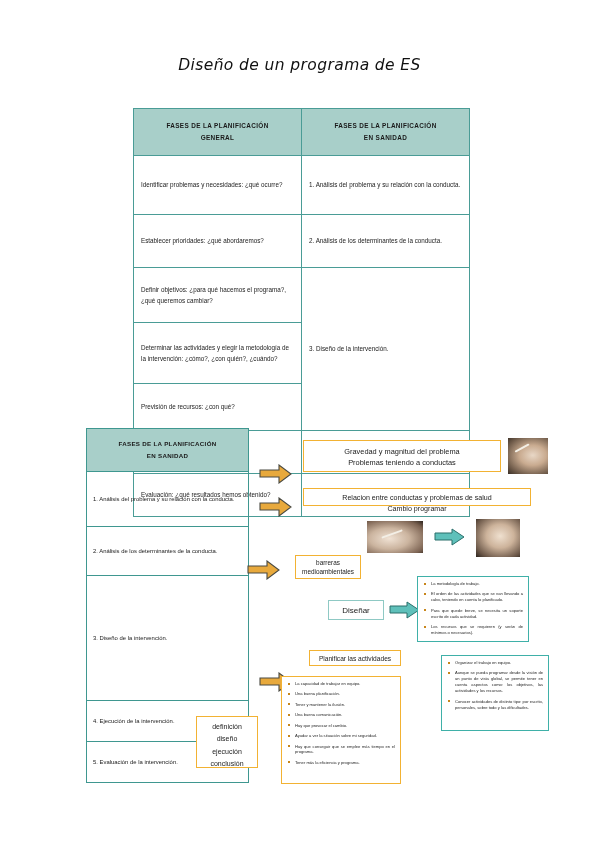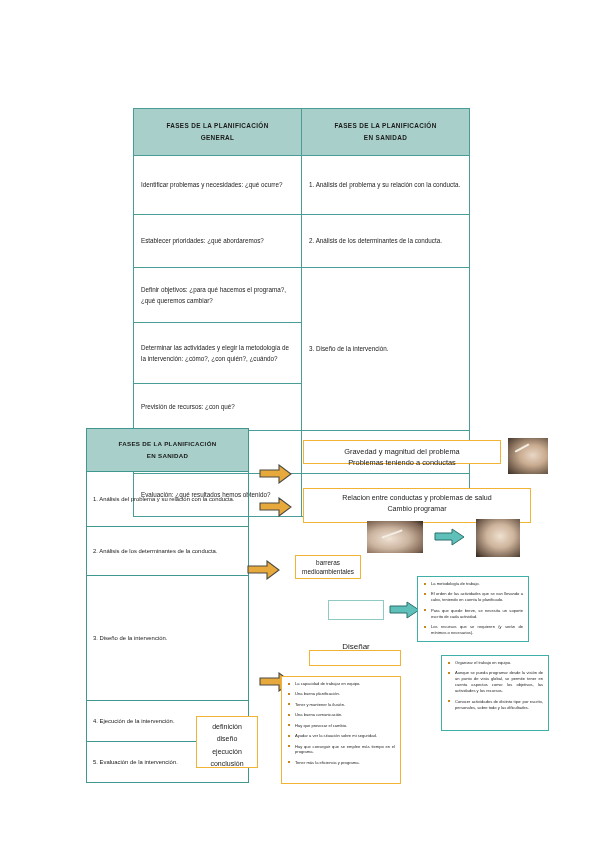--- a/index.html
+++ b/index.html
@@ -32,21 +32,21 @@
     background:#a8cfc9;text-align:center;font-size:6.2px;font-weight:bold;
     letter-spacing:.3px;padding:9px 4px;line-height:1.9;color:#1a1a1a;
   }
   .tbl-bot td.cell{font-size:5.9px;line-height:1.7;padding:6px 6px;color:#222;}
 
   
   .obox{position:absolute;border:1.6px solid #F2B233;background:#fff;box-sizing:border-box;}
   .obox .txt{font-size:7.4px;line-height:1.55;text-align:center;color:#1b1b1b;padding:4px 6px;}
   .tbox{position:absolute;border:1.4px solid #3aa8a0;background:#fff;box-sizing:border-box;}
 
-  .lbl-center{display:flex;align-items:center;justify-content:center;height:100%;margin-top:36px;}
+  .lbl-center{display:flex;align-items:center;justify-content:center;height:100%;}
 
   
   .arrow{position:absolute;}
 
   
   .photo{position:absolute;background:#b9a793;overflow:hidden;}
   .photo .ph1{position:absolute;inset:0;background:
      radial-gradient(ellipse at 62% 48%, #e8d7c6 0%, #c9ab90 38%, #6e5a49 78%, #3a2f27 100%);}
   .photo .ph2{position:absolute;inset:0;background:
      radial-gradient(ellipse at 40% 55%, #f0e2d4 0%, #cbb49f 42%, #7d6453 80%, #2d241d 100%);}
@@ -60,20 +60,21 @@
   .blist li:before{content:"";position:absolute;left:1px;top:1.6px;width:2px;height:2px;background:#C8861B;}
   .tlist li:before{background:#C8861B;}
 
   .stack{font-size:7px;line-height:1.75;text-align:center;color:#1b1b1b;}
 </style>
 </head>
 <body>
 
 <div class="page">
 
+  <div class="title">Diseño de un programa de ES</div>
 
   <table class="tbl-top">
     <tbody>
         <tr>
       <td class="hd col-a">
         <span>FASES DE LA PLANIFICACIÓN</span><br>
         <span>GENERAL</span>
       </td>
       <td class="hd col-b">
         <span>FASES DE LA PLANIFICACIÓN</span><br>
@@ -132,36 +133,36 @@
     <tr>
       <td class="cell" style="height:28px">5. Evaluación de la intervención.</td>
     </tr>
   </tbody>
     </table>
 
   <svg class="arrow" style="left:259px;top:464px;" width="34" height="20">
     <path d="M1,6 L20,6 L20,1 L32,10 L20,19 L20,13 L1,13 Z" fill="#E8A93C" stroke="#4a4a42" stroke-width="1.1"></path>
   </svg>
 
-  <div class="obox" style="left:303px;top:440px;width:198px;height:24px;">
+  <div class="obox" style="left:303px;top:440px;width:198px;height:32px;">
     <div class="txt" style="padding-top:5px">
       <span>Gravedad y magnitud del problema</span><br>
       <span>Problemas teniendo a conductas</span>
     </div>
   </div>
   <div class="photo" style="left:508px;top:438px;width:40px;height:36px;">
     <div class="ph1"></div>
     <div class="cig" style="left:6px;top:9px;width:16px;transform:rotate(-28deg);"></div>
   </div>
 
   <svg class="arrow" style="left:259px;top:497px;" width="34" height="20">
     <path d="M1,6 L20,6 L20,1 L32,10 L20,19 L20,13 L1,13 Z" fill="#E8A93C" stroke="#4a4a42" stroke-width="1.1"></path>
   </svg>
 
-  <div class="obox" style="left:303px;top:488px;width:228px;height:35px;">
+  <div class="obox" style="left:303px;top:488px;width:228px;height:18px;">
     <div class="txt" style="padding-top:4px;font-size:7.1px">
       <span>Relacion entre conductas y problemas de salud</span><br>
       <span>Cambio programar</span>
     </div>
   </div>
 
   <div class="photo" style="left:367px;top:521px;width:56px;height:32px;">
     <div class="ph2"></div>
     <div class="cig" style="left:14px;top:12px;width:22px;transform:rotate(-20deg);"></div>
   </div>

